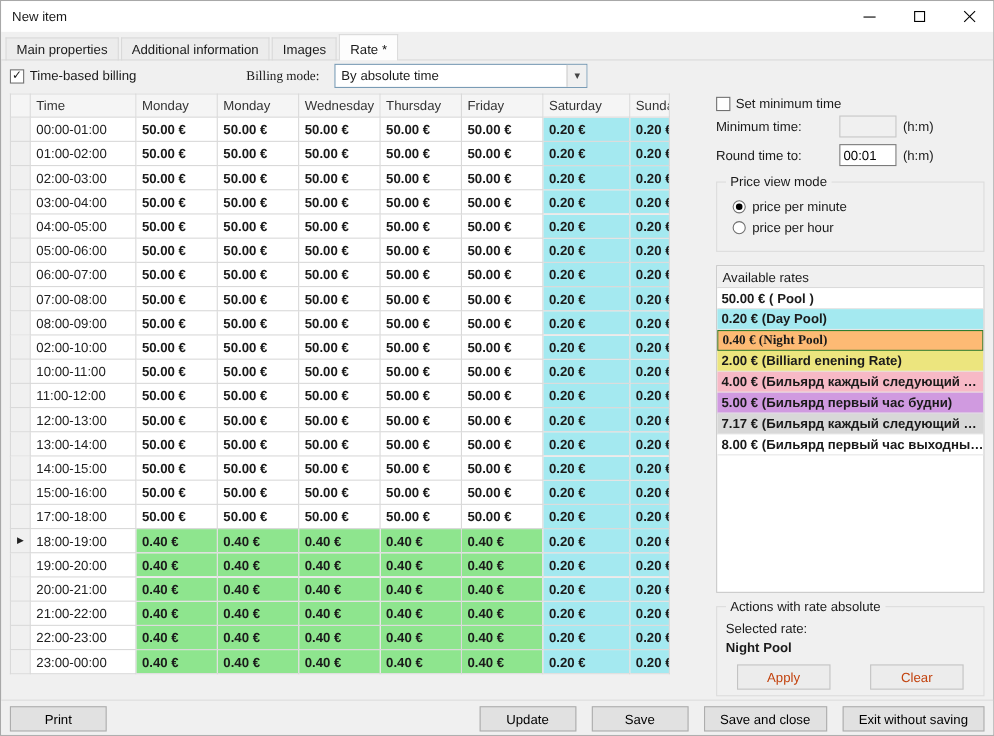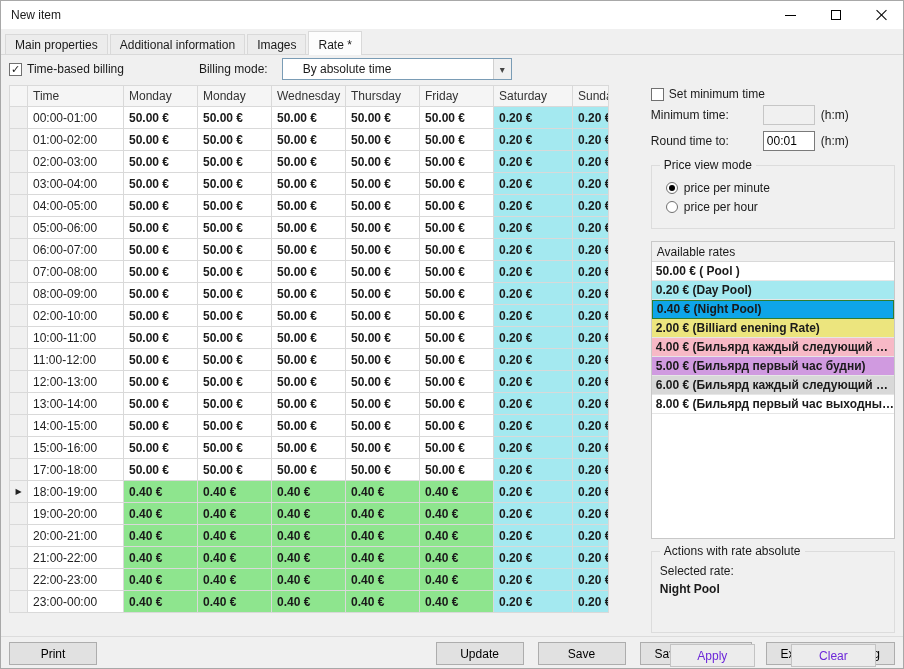--- a/index.html
+++ b/index.html
@@ -21,23 +21,23 @@
   
   .tabbar { height: 26px; display: flex; align-items: flex-end; padding-left: 4px; background: #f0f0f0; position: relative; }
   .tabbar::after { content: ""; position: absolute; left: 0; right: 0; bottom: 0; height: 1px; background: #d9d9d9; z-index: 1; }
   .tab { padding: 3px 9px 4px; border: 1px solid #d9d9d9; border-bottom: none; background: #ececec; margin-right: 2px; height: 21px; position: relative; z-index: 0; white-space: nowrap; }
   .tab.active { background: #fdfdfd; height: 24px; padding-top: 6px; z-index: 2; }
 
   
   .toolbar { height: 28px; display: flex; align-items: center; padding: 0 8px; }
   .checkrow { display: flex; align-items: center; gap: 5px; cursor: default; }
   .checkbox { width: 13px; height: 13px; border: 1px solid #707070; background: #fff; display: inline-flex; align-items: center; justify-content: center; font-size: 11px; line-height: 1; flex: none; }
-  .lbl.bm { margin-left: 75px; }
+  .lbl.bm { margin-left: 100px; font-family: Liberation Serif, serif; }
   .combo { margin-left: 14px; width: 230px; height: 22px; border: 1px solid #7a9cb5; background: #fff; display: flex; align-items: center; }
-  .combo-text { padding-left: 20px; flex: 1; overflow: hidden; white-space: nowrap; }
+  .combo-text { padding-left: 5px; flex: 1; overflow: hidden; white-space: nowrap; }
   .combo-btn { width: 18px; height: 100%; background: #f0f0f0; border-left: 1px solid #d0d0d0; display: flex; align-items: center; justify-content: center; font-size: 10px; color: #444; }
 
   
   .main { height: 553px; display: flex; padding: 2px 8px 0; }
   .table-wrap { width: 638px; }
   .rate-table { border-collapse: collapse; table-layout: fixed; width: 600px; background: #fff; }
   .rate-table th { height: 21px; background: #f5f5f5; border: 1px solid #d9d9d9; font-weight: normal; text-align: left; padding-left: 5px; color: #333; overflow: hidden; white-space: nowrap; }
   .rate-table td { height: 22px; border: 1px solid #d9d9d9; padding-left: 5px; overflow: hidden; white-space: nowrap; }
   td.val-cell { font-weight: bold; }
   .sel-col { width: 18px; background: #f0f0f0; padding: 0 !important; text-align: center; font-size: 8px; color: #222; }
@@ -61,21 +61,21 @@
   .rate-item { height: 19px; line-height: 19px; padding-left: 4px; font-weight: bold; border-bottom: 1px solid #e6e6e6; white-space: nowrap; overflow: hidden; }
   .rate-item.selected { border: 1px solid #2f7d2f; line-height: 17px; }
   .actions { height: 82px; }
   .sel-rate-label { margin: 0 0 4px; }
   .sel-rate-value { font-weight: bold; margin-bottom: 8px; }
   .actions-buttons { display: flex; gap: 36px; padding: 0 10px; }
   .actions-buttons .btn { flex: 1; }
 
   
   .btn { height: 23px; background: #e1e1e1; border: 1px solid #adadad; font: inherit; padding: 0 14px; cursor: default; }
-  .btn.disabled { color: #6d28d9; background: #ececec; border-color: #c3c3c3; margin-top: 40px; }
+  .btn.disabled { color: #c2410c; background: #ececec; border-color: #c3c3c3; }
 
   
   .bottom-bar { height: 34px; display: flex; align-items: center; padding: 0 8px; gap: 14px; border-top: 1px solid #dcdcdc; background: #f0f0f0; }
   .spacer { flex: 1; }
   .bottom-bar .btn { min-width: 88px; }
 </style>
 </head>
 <body>
 
 <div class="window">
@@ -419,25 +419,25 @@
               <span>price per hour</span>
             </div>
           </div>
       </div>
 
       <div class="rates-box">
         <div class="rates-header">Available rates</div>
         <div class="rates-list">
             <div class="rate-item" style="background-color: rgb(255, 255, 255);">50.00 € ( Pool )</div>
             <div class="rate-item" style="background-color: rgb(164, 233, 240);">0.20 € (Day Pool)</div>
-            <div class="rate-item selected" style="background-color: #0ea5e9;">0.40 € (Night Pool)</div>
+            <div class="rate-item selected" style="background-color: #fdba74; font-family: Liberation Serif, serif;">0.40 € (Night Pool)</div>
             <div class="rate-item" style="background-color: rgb(236, 229, 126);">2.00 € (Billiard enening Rate)</div>
             <div class="rate-item" style="background-color: rgb(247, 185, 198);">4.00 € (Бильярд каждый следующий …</div>
             <div class="rate-item" style="background-color: rgb(208, 154, 224);">5.00 € (Бильярд первый час будни)</div>
-            <div class="rate-item" style="background-color: rgb(216, 216, 216);">6.00 € (Бильярд каждый следующий …</div>
+            <div class="rate-item" style="background-color: rgb(216, 216, 216);">7.17 € (Бильярд каждый следующий …</div>
             <div class="rate-item" style="background-color: rgb(255, 255, 255);">8.00 € (Бильярд первый час выходны…</div>
           </div>
       </div>
 
       <div class="groupbox actions">
         <span class="group-title">Actions with rate absolute</span>
         <div class="sel-rate-label">Selected rate:</div>
         <div class="sel-rate-value">Night Pool</div>
         <div class="actions-buttons">
           <button class="btn disabled">Apply</button>

